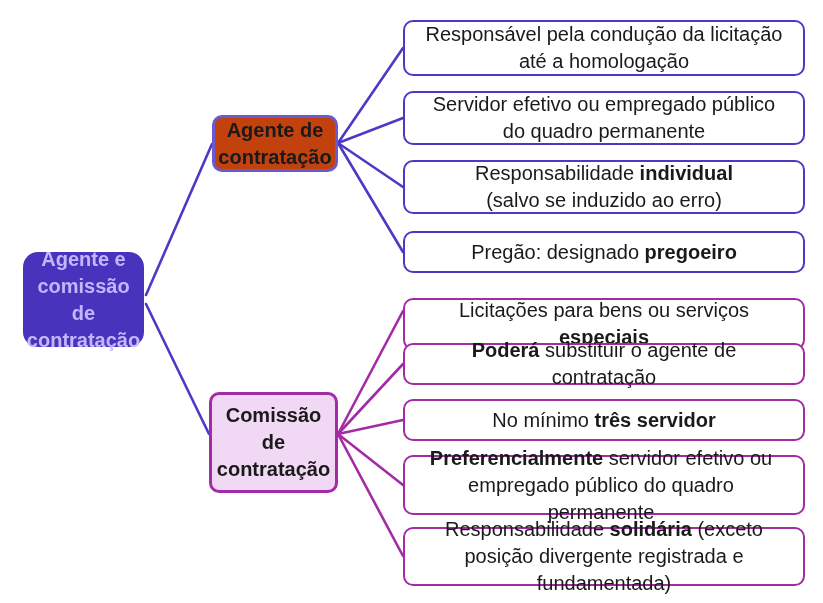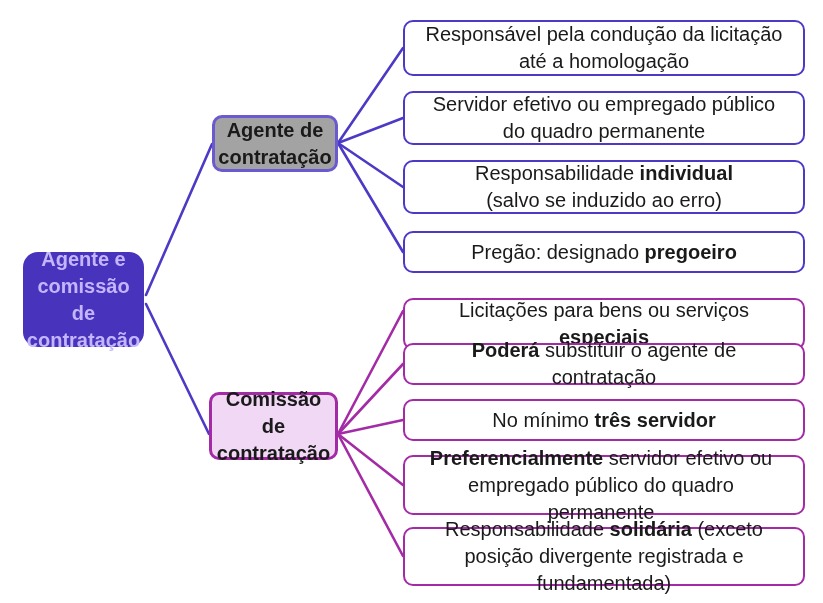--- a/index.html
+++ b/index.html
@@ -15,24 +15,24 @@
   .root{
     left:23px;top:252px;width:121px;height:95px;
     background:#4833BC;color:#c4b5fd;font-weight:bold;border-radius:15px;
     padding:6px 10px;
   }
   .branch{
     font-weight:bold;border-radius:10px;padding:6px 10px;
   }
   .branch.agente{
     left:212px;top:115px;width:126px;height:57px;
-    background:#a3a3a3;border:3px solid #6A5ACF;
+    background:#c2410c;border:3px solid #6A5ACF;
   }
   .branch.comissao{
-    left:209px;top:392px;width:129px;height:68px;
+    left:209px;top:392px;width:129px;height:101px;
     background:#F1D8F4;border:3px solid #A42BA6;
   }
   .leaf{
     left:403px;width:402px;background:#ffffff;border-radius:10px;
     padding:3px 14px;
   }
   .leaf.blue{border:2.5px solid #4C39C6;}
   .leaf.magenta{border:2.5px solid #A42BA6;}
   .b{font-weight:bold;}
 </style>

